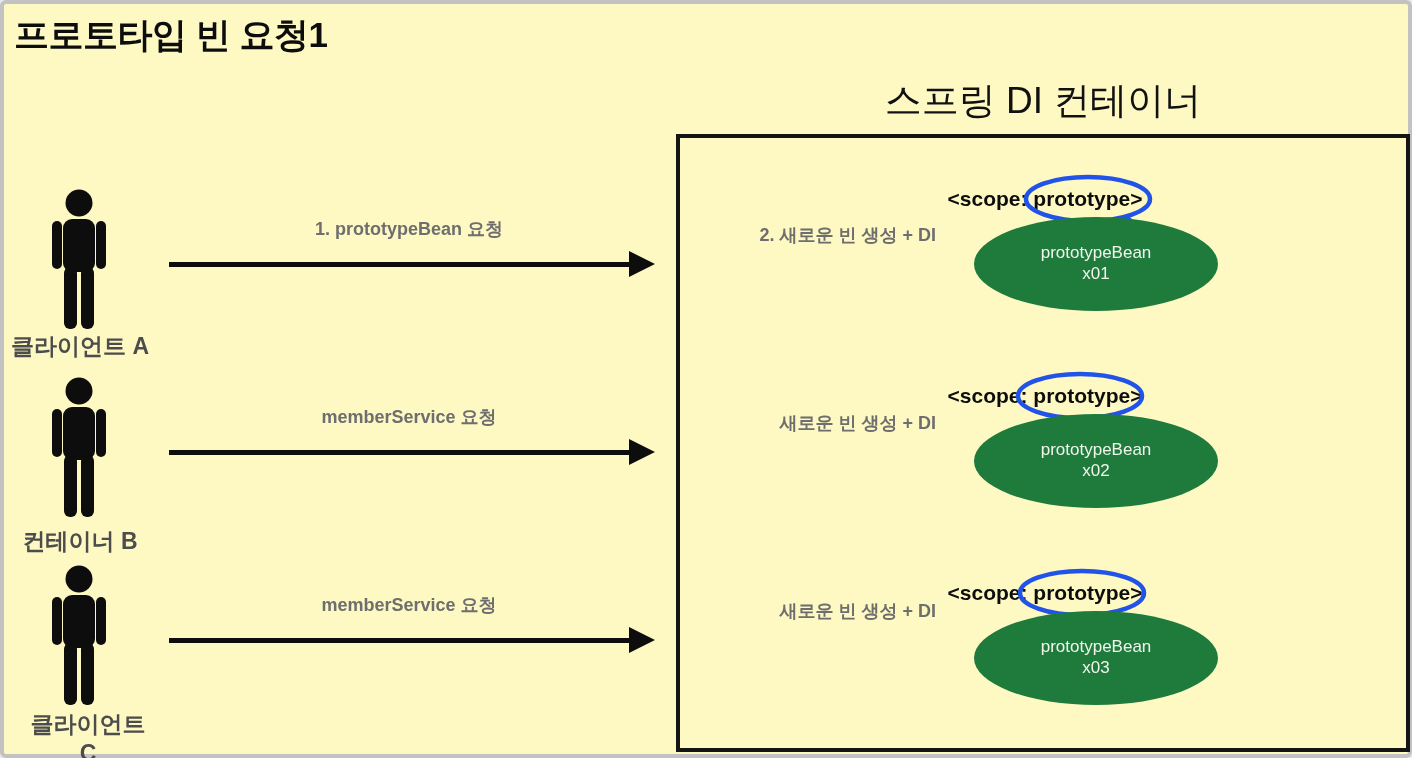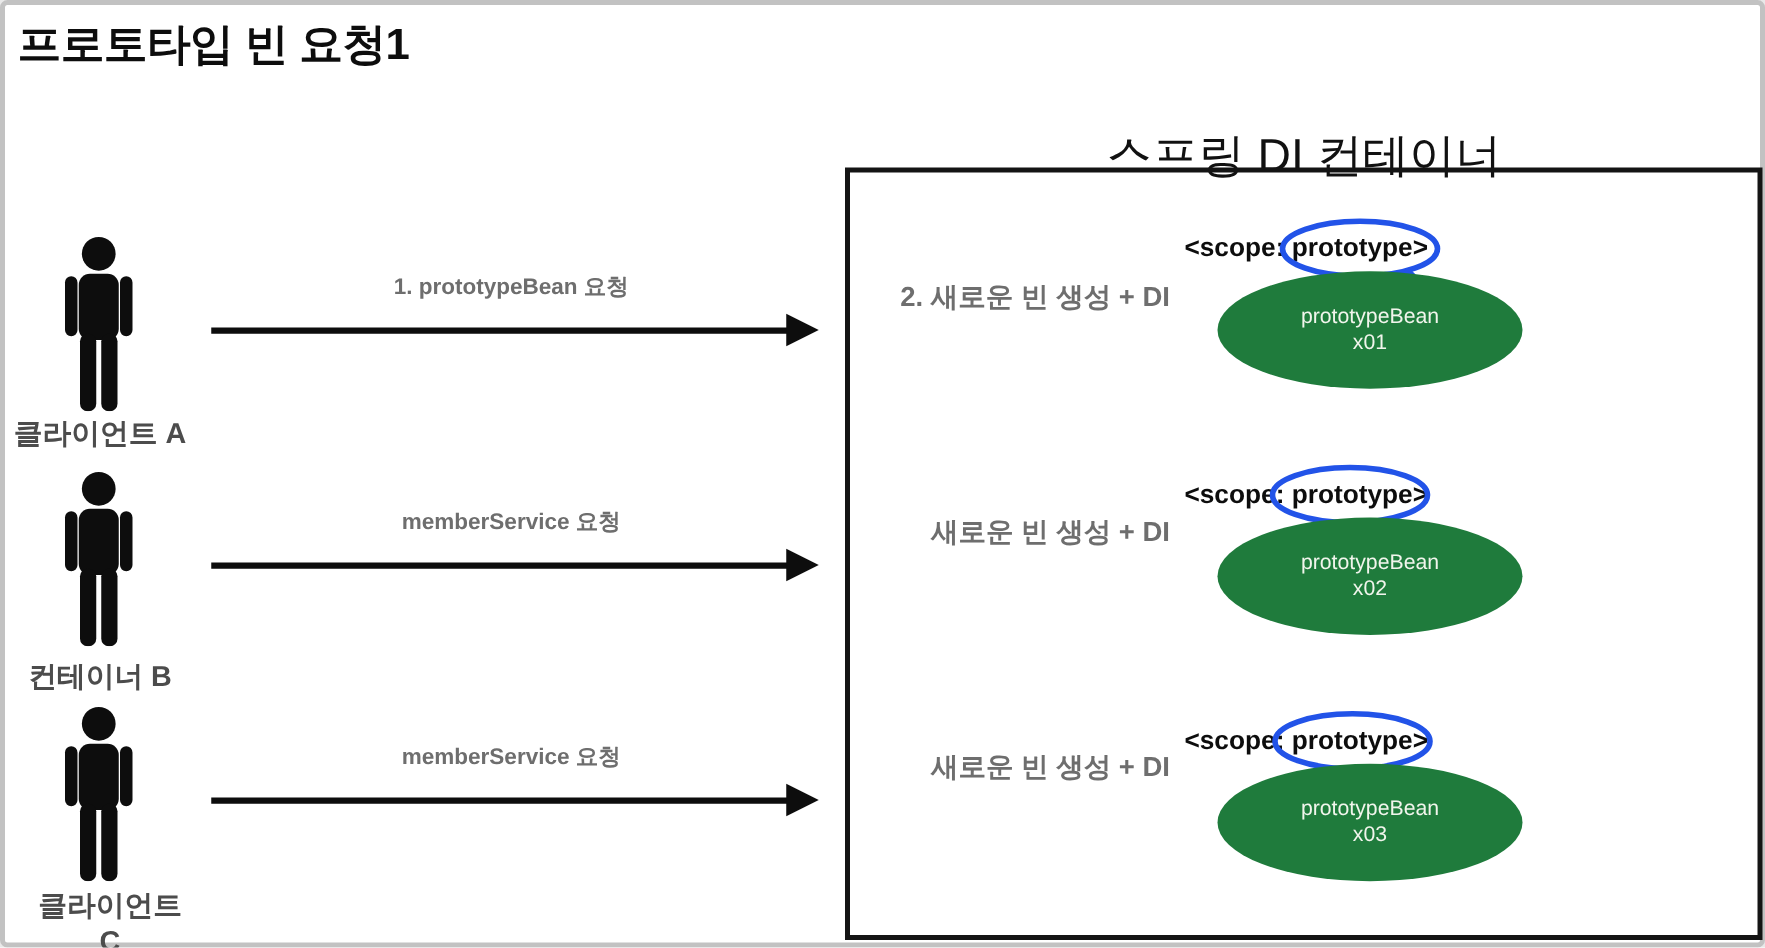--- a/index.html
+++ b/index.html
@@ -4,32 +4,32 @@
 <style>
   * { margin:0; padding:0; box-sizing:border-box; }
   body {
     font-family: "Liberation Sans", sans-serif;
     background:#e9e9e9;
     width:1412px; height:758px; overflow:hidden;
   }
   .frame {
     position:relative;
     width:1412px; height:758px;
-    background:#ffffff;
+    background:#fef9c3;
     border:4px solid #c2c2c2;
     border-radius:6px;
   }
   .page-title {
     position:absolute; left:10px; top:8px;
     font-size:35px; font-weight:700; color:#0d0d0d;
     letter-spacing:-0.5px;
   }
   .container-title {
     position:absolute; left:672px; top:72px; width:734px;
-    text-align:center; font-size:37px; font-weight:400; color:#111;margin-top:24px;
+    text-align:center; font-size:37px; font-weight:400; color:#111;
   }
   .container-box {
     position:absolute; left:672px; top:130px;
     width:734px; height:618px;
     border:4px solid #141414;
   }
   .row { position:absolute; left:0; width:1412px; height:0; }
   .r0 { top:185px; }
   .r1 { top:373px; }
   .r2 { top:561px; }
@@ -51,21 +51,21 @@
   .arrow .shaft { position:absolute; left:0; right:22px; top:11px; height:5px; background:#0d0d0d; }
   .arrow .head {
     position:absolute; right:0; top:0; width:0; height:0;
     border-left:26px solid #0d0d0d;
     border-top:13px solid transparent;
     border-bottom:13px solid transparent;
   }
 
   .action-label {
     position:absolute; left:684px; top:34px; width:248px;
-    text-align:right; font-size:22px; font-weight:700; color:#6e6e6e;
+    text-align:right; font-size:18px; font-weight:700; color:#6e6e6e;
   }
 
   .scope {
     position:absolute; left:918px; top:-2px; width:246px; height:34px;
     text-align:center; font-size:21px; font-weight:700; color:#0d0d0d;
   }
   .r1 .scope { top:7px; }
   .r2 .scope { top:16px; }
   .scope .blue-oval {
     position:absolute; left:100px; top:-16px; width:142px; height:76px;

